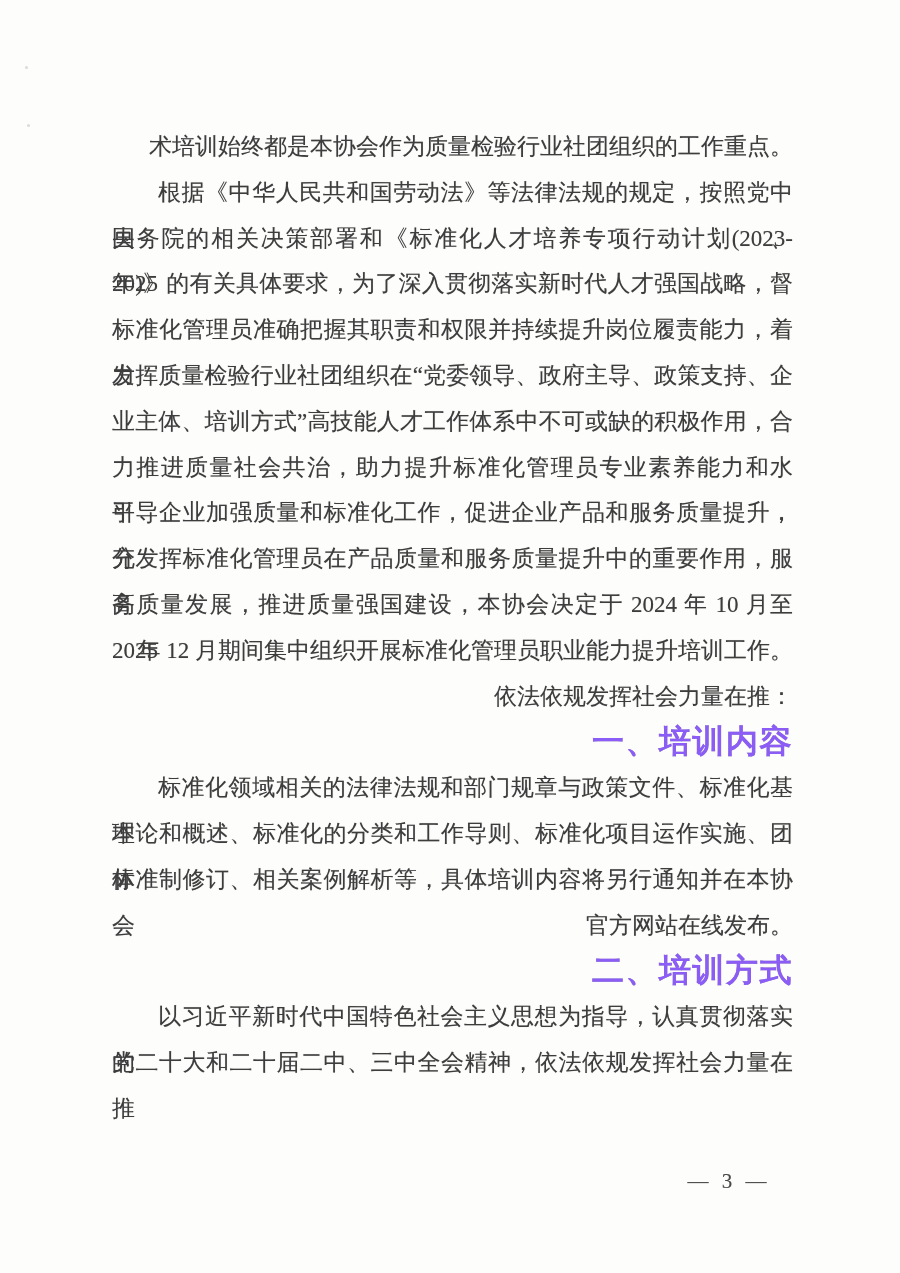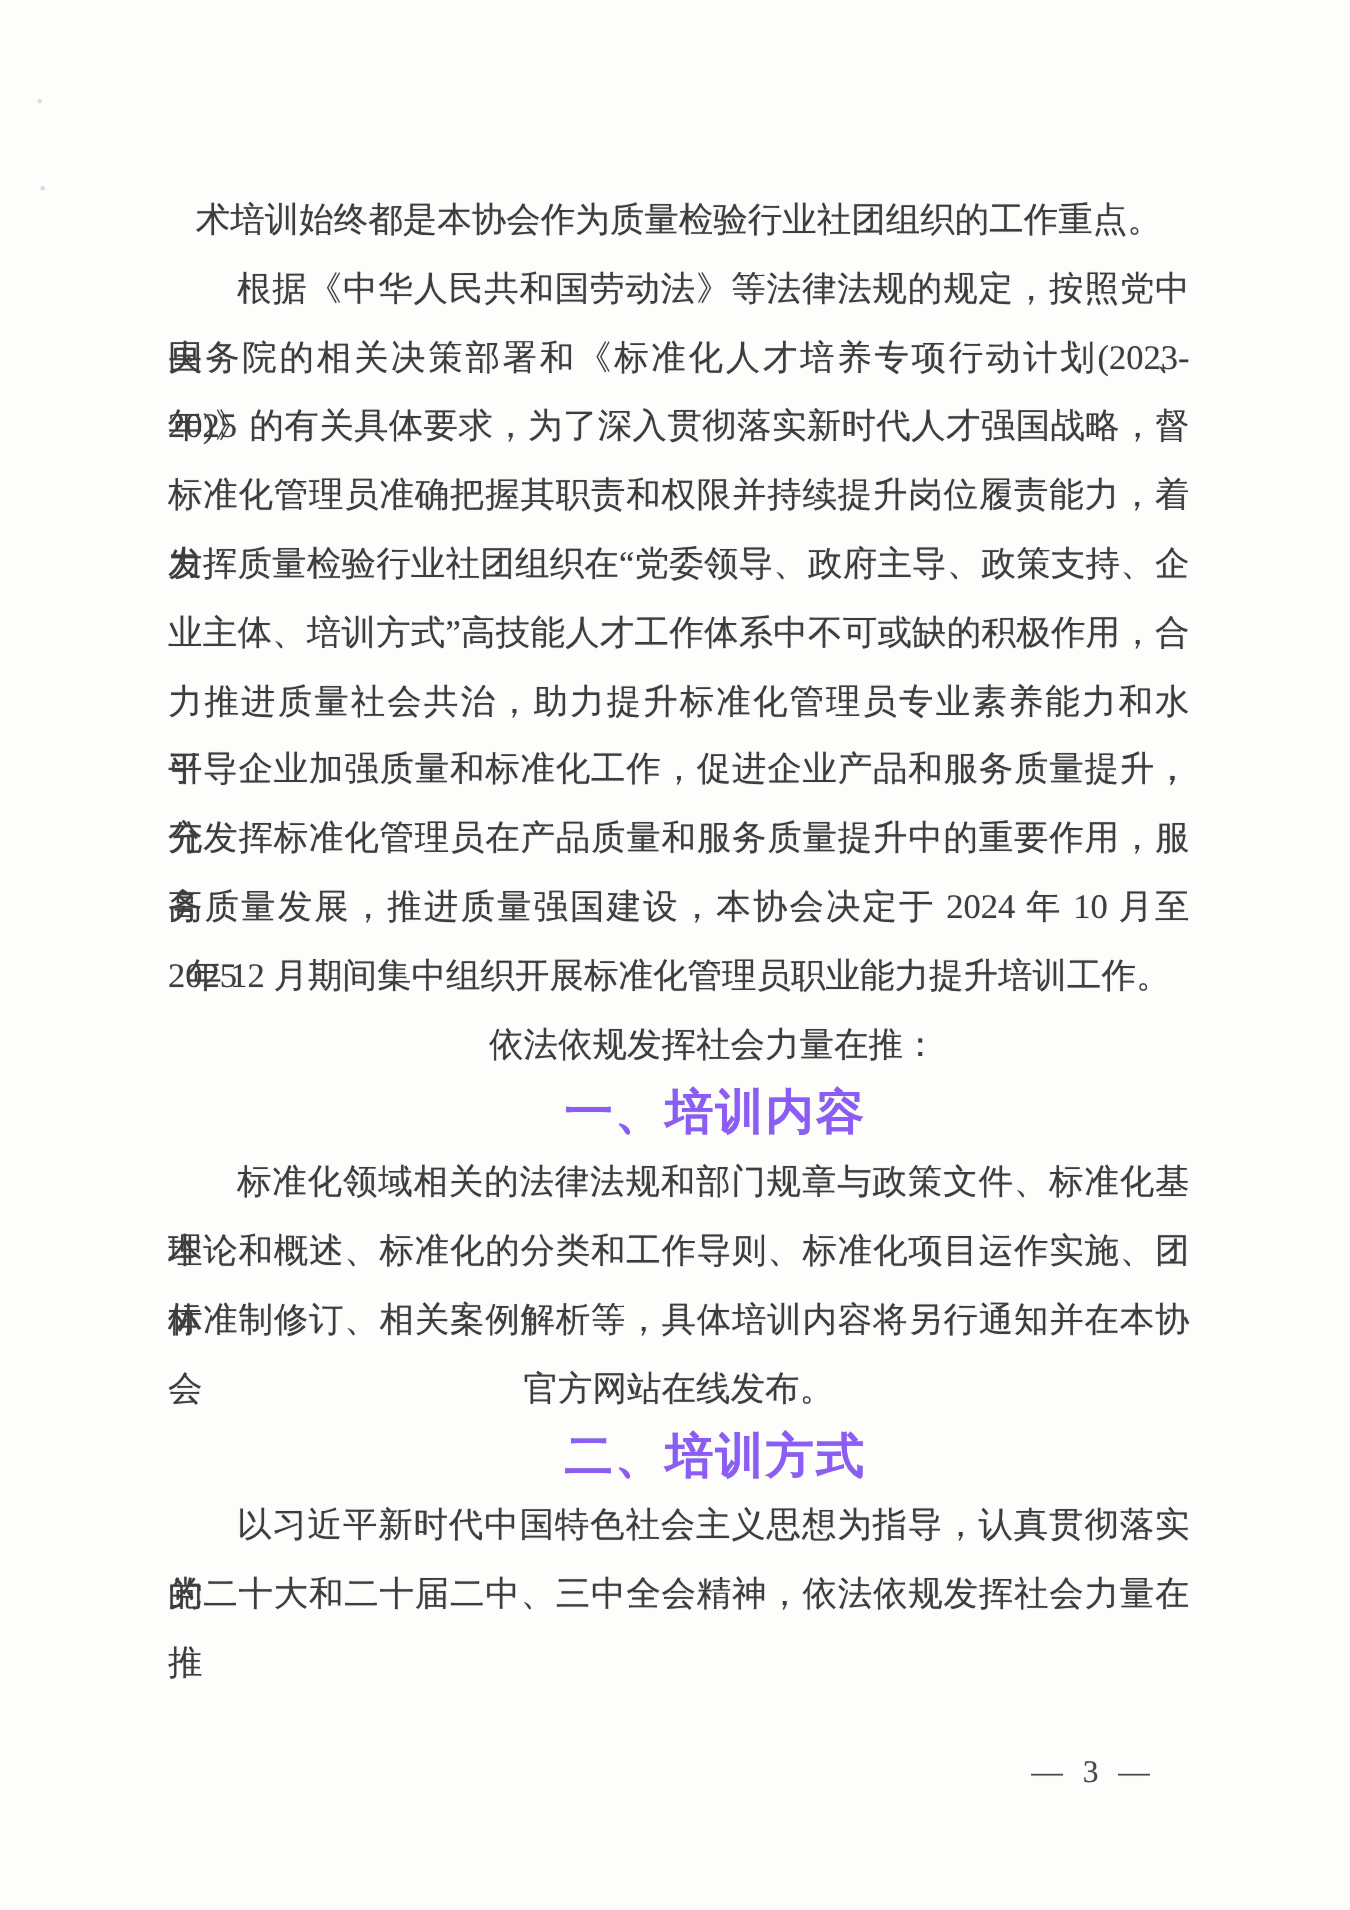--- a/index.html
+++ b/index.html
@@ -27,21 +27,21 @@
     line-height: 45.8px;
     color: #3d3d3d;
     text-shadow: 0 0 0.7px rgba(70,70,70,0.45);
     white-space: normal;
   }
   .line.full {
     text-align: justify;
     text-align-last: justify;
   }
   .line.end {
-    text-align: center;
+    text-align: right;
   }
   .line.indent {
     text-indent: 46px;
   }
   .line.heading {
     font-family: "Liberation Sans", "DejaVu Sans", sans-serif;
     font-weight: bold;
     font-size: 32px;
     color: #8b5cf6;
     text-indent: 49px;

